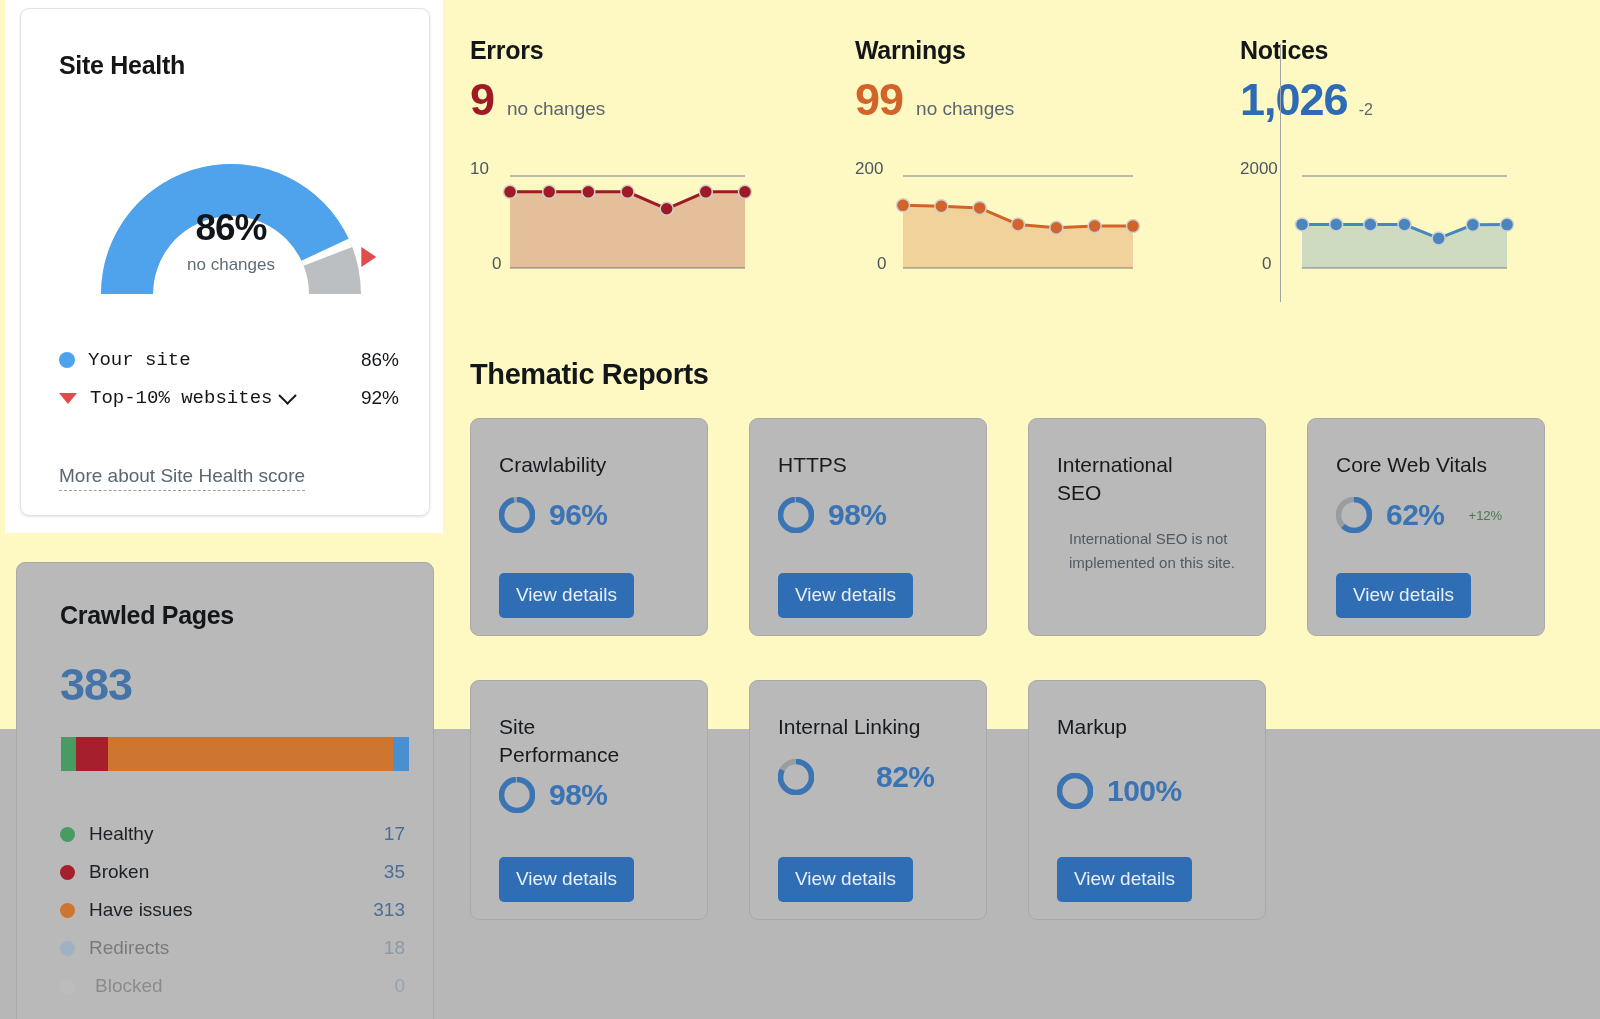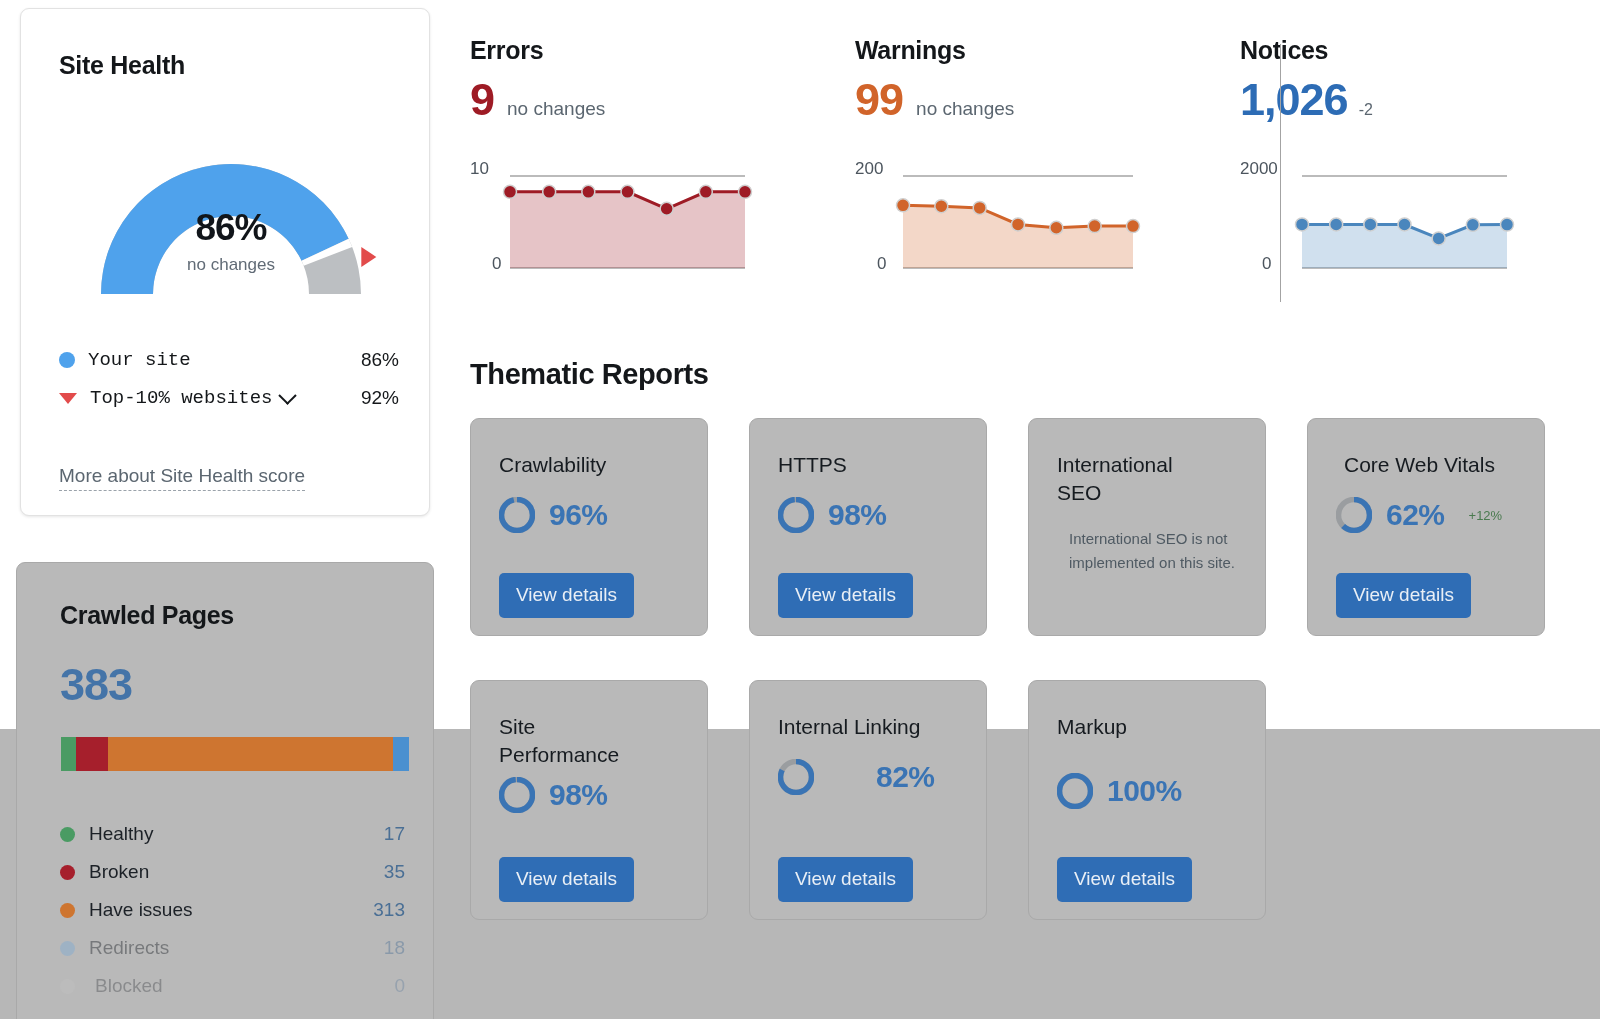--- a/index.html
+++ b/index.html
@@ -2,21 +2,21 @@
 <html><head>
 <meta charset="utf-8">
 <style>
   * { box-sizing: border-box; margin: 0; padding: 0; }
   html, body {
     width: 1600px; height: 1019px;
     font-family: "Liberation Sans", sans-serif;
     background: #b7b7b7;
     overflow: hidden;
   }
-  #root { position: relative; width: 1600px; height: 729px; background: #ffffff; }
+  #root { position: relative; width: 1600px; height: 729px; background: #fef9c3; }
 
   
   .highlight-plate {
     position: absolute; left: 5px; top: -8px;
     width: 438px; height: 541px;
     background: #ffffff;
   }
   .site-health-card {
     position: absolute; left: 20px; top: 8px;
     width: 410px; height: 508px;
@@ -326,21 +326,21 @@
         <span class="tcard-pct">98%</span>
         </div>
         <button class="btn" style="top: 154px;">View details</button>
       </div>
       <div class="tcard" style="left: 558px; top: 0px; width: 238px; height: 218px;">
         <div class="tcard-title" style="white-space: pre-line;">International
 SEO</div>
         <div class="tcard-desc">International SEO is not implemented on this site.</div>
       </div>
       <div class="tcard" style="left: 837px; top: 0px; width: 238px; height: 218px;">
-        <div class="tcard-title" style="white-space: pre-line; margin-left: 8px;">Core Web Vitals</div>
+        <div class="tcard-title" style="white-space: pre-line;">Core Web Vitals</div>
         <div class="tcard-metric" style="top: 78px; text-align: center;">
           <svg width="36" height="36" viewBox="0 0 36 36">
           <circle cx="18" cy="18" r="15.5" fill="none" stroke="#9a9da0" stroke-width="5.5"></circle>
           <circle cx="18" cy="18" r="15.5" fill="none" stroke="#3a74b4" stroke-width="5.5" stroke-dasharray="60.38 37.02" transform="rotate(-90 18 18)"></circle>
         </svg>
         <span class="tcard-pct">62%</span>
           <span class="tcard-chg">+12%</span>
         </div>
         <button class="btn" style="top: 154px;">View details</button>
       </div>

